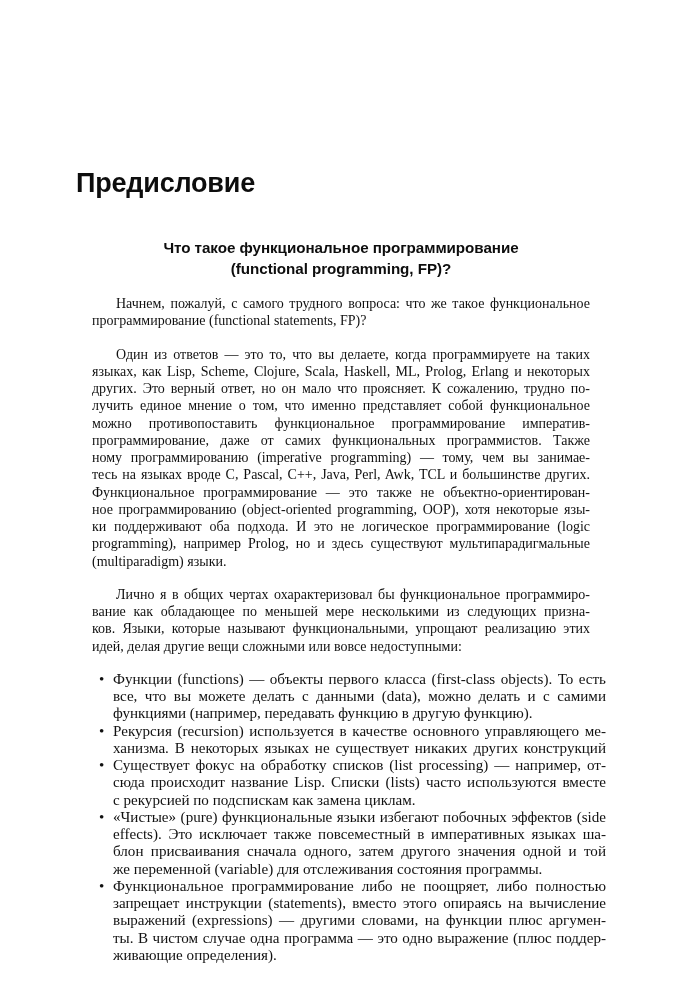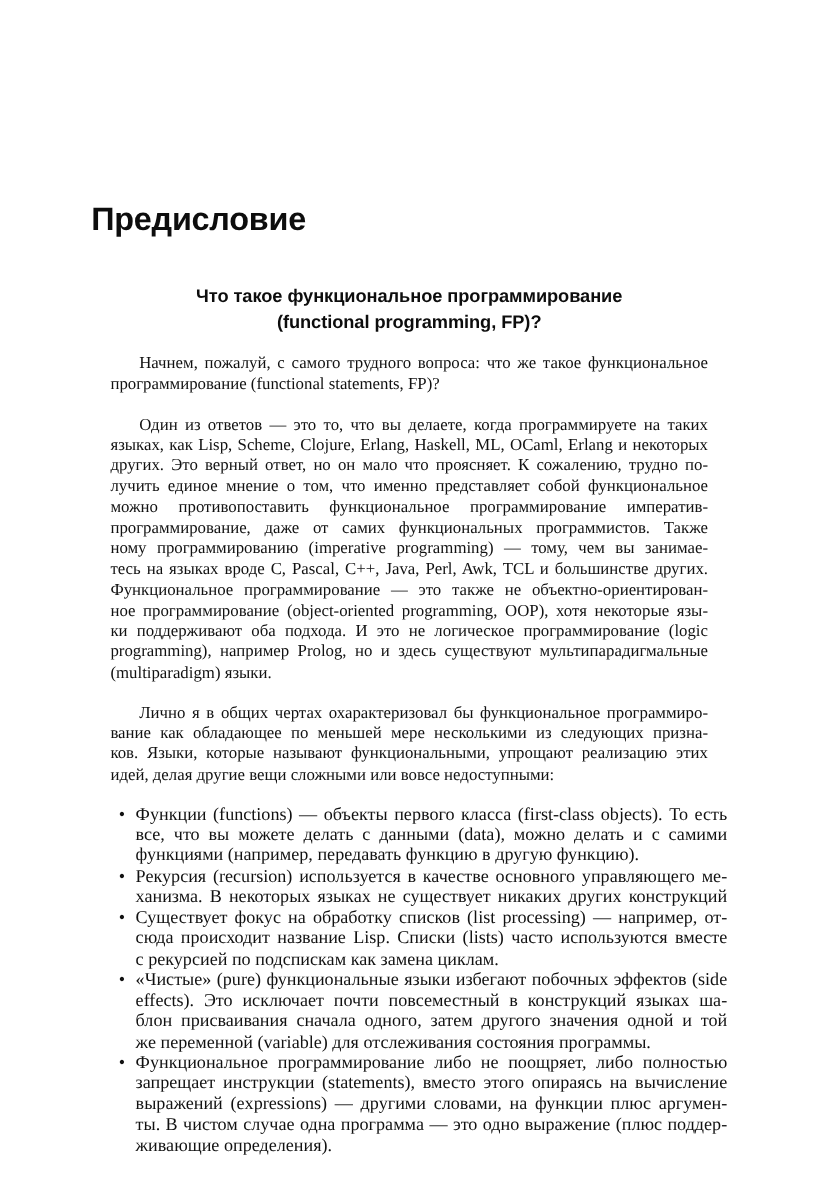--- a/index.html
+++ b/index.html
@@ -120,29 +120,29 @@
       <span class="hl">(functional programming, FP)?</span>
     </h2>
 
     <p class="body-par">
       <span class="ln just indent">Начнем, пожалуй, с самого трудного вопроса: что же такое функциональное</span>
       <span class="ln">программирование (functional statements, FP)?</span>
     </p>
 
     <p class="body-par">
       <span class="ln just indent">Один из ответов — это то, что вы делаете, когда программируете на таких</span>
-      <span class="ln just">языках, как Lisp, Scheme, Clojure, Erlang, Haskell, ML, OCaml, Erlang и некоторых</span>
+      <span class="ln just">языках, как Lisp, Scheme, Clojure, Scala, Haskell, ML, Prolog, Erlang и некоторых</span>
       <span class="ln just">других. Это верный ответ, но он мало что проясняет. К сожалению, трудно по-</span>
       <span class="ln just">лучить единое мнение о том, что именно представляет собой функциональное</span>
       <span class="ln just">можно противопоставить функциональное программирование императив-</span>
       <span class="ln just">программирование, даже от самих функциональных программистов. Также</span>
       <span class="ln just">ному программированию (imperative programming) — тому, чем вы занимае-</span>
       <span class="ln just">тесь на языках вроде C, Pascal, C++, Java, Perl, Awk, TCL и большинстве других.</span>
       <span class="ln just">Функциональное программирование — это также не объектно-ориентирован-</span>
-      <span class="ln just">ное программирование (object-oriented programming, OOP), хотя некоторые язы-</span>
+      <span class="ln just">ное программированию (object-oriented programming, OOP), хотя некоторые язы-</span>
       <span class="ln just">ки поддерживают оба подхода. И это не логическое программирование (logic</span>
       <span class="ln just">programming), например Prolog, но и здесь существуют мультипарадигмальные</span>
       <span class="ln">(multiparadigm) языки.</span>
     </p>
 
     <p class="body-par">
       <span class="ln just indent">Лично я в общих чертах охарактеризовал бы функциональное программиро-</span>
       <span class="ln just">вание как обладающее по меньшей мере несколькими из следующих призна-</span>
       <span class="ln just">ков. Языки, которые называют функциональными, упрощают реализацию этих</span>
       <span class="ln">идей, делая другие вещи сложными или вовсе недоступными:</span>
@@ -166,21 +166,21 @@
       <li>
         <span class="bullet">•</span>
         <span class="ln just">Существует фокус на обработку списков (list processing) — например, от-</span>
         <span class="ln just">сюда происходит название Lisp. Списки (lists) часто используются вместе</span>
         <span class="ln">с рекурсией по подспискам как замена циклам.</span>
       </li>
 
       <li>
         <span class="bullet">•</span>
         <span class="ln just">«Чистые» (pure) функциональные языки избегают побочных эффектов (side</span>
-        <span class="ln just">effects). Это исключает почти повсеместный в конструкций языках ша-</span>
+        <span class="ln just">effects). Это исключает также повсеместный в императивных языках ша-</span>
         <span class="ln just">блон присваивания сначала одного, затем другого значения одной и той</span>
         <span class="ln">же переменной (variable) для отслеживания состояния программы.</span>
       </li>
 
       <li>
         <span class="bullet">•</span>
         <span class="ln just">Функциональное программирование либо не поощряет, либо полностью</span>
         <span class="ln just">запрещает инструкции (statements), вместо этого опираясь на вычисление</span>
         <span class="ln just">выражений (expressions) — другими словами, на функции плюс аргумен-</span>
         <span class="ln just">ты. В чистом случае одна программа — это одно выражение (плюс поддер-</span>

